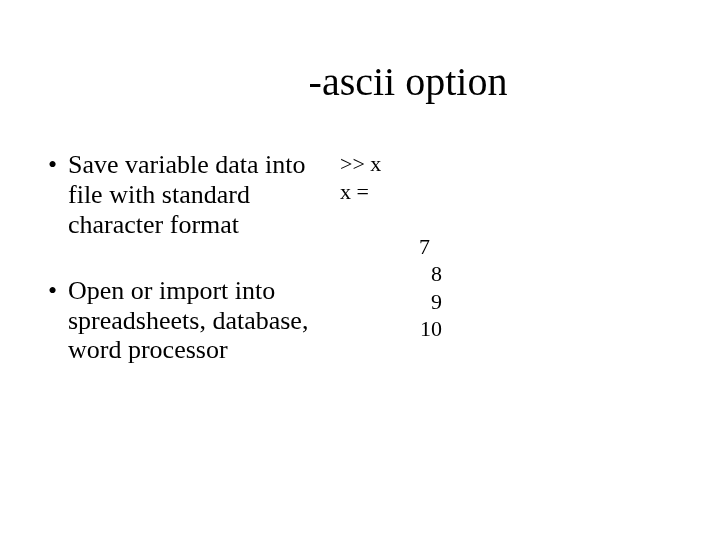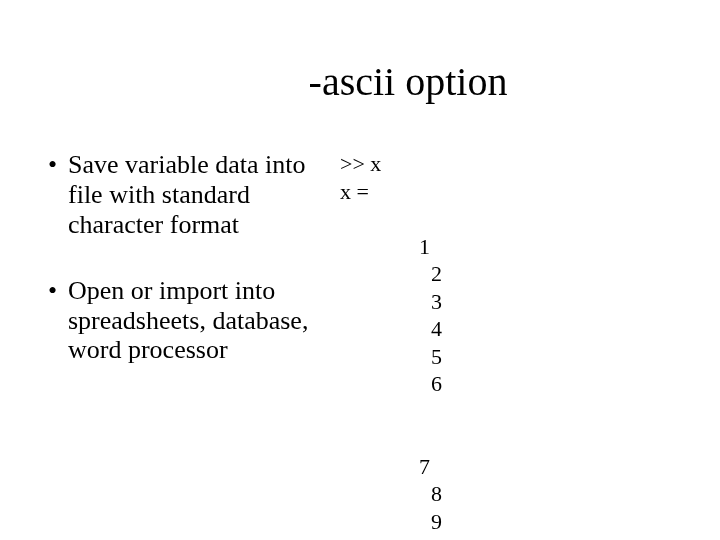--- a/index.html
+++ b/index.html
@@ -87,28 +87,20 @@
       <div class="bullet">
         <div class="dot">•</div>
         <div class="txt">Open or import into spreadsheets, database, word processor</div>
       </div>
     </div>
 
     <div class="right-col">
       <div class="code-line">&gt;&gt; x</div>
       <div class="code-line">x =</div>
       <div class="code-line matrix-row">
-        <span class="num w1">1</span>
-        <span class="num w2">2</span>
-        <span class="num w2">3</span>
-        <span class="num w2">4</span>
-        <span class="num w2">5</span>
-        <span class="num w2">6</span>
-      </div>
-      <div class="code-line matrix-row">
         <span class="num w1">7</span>
         <span class="num w2">8</span>
         <span class="num w2">9</span>
         <span class="num w2">10</span>
       </div>
 
     </div>
 
   </div>
 </div>

